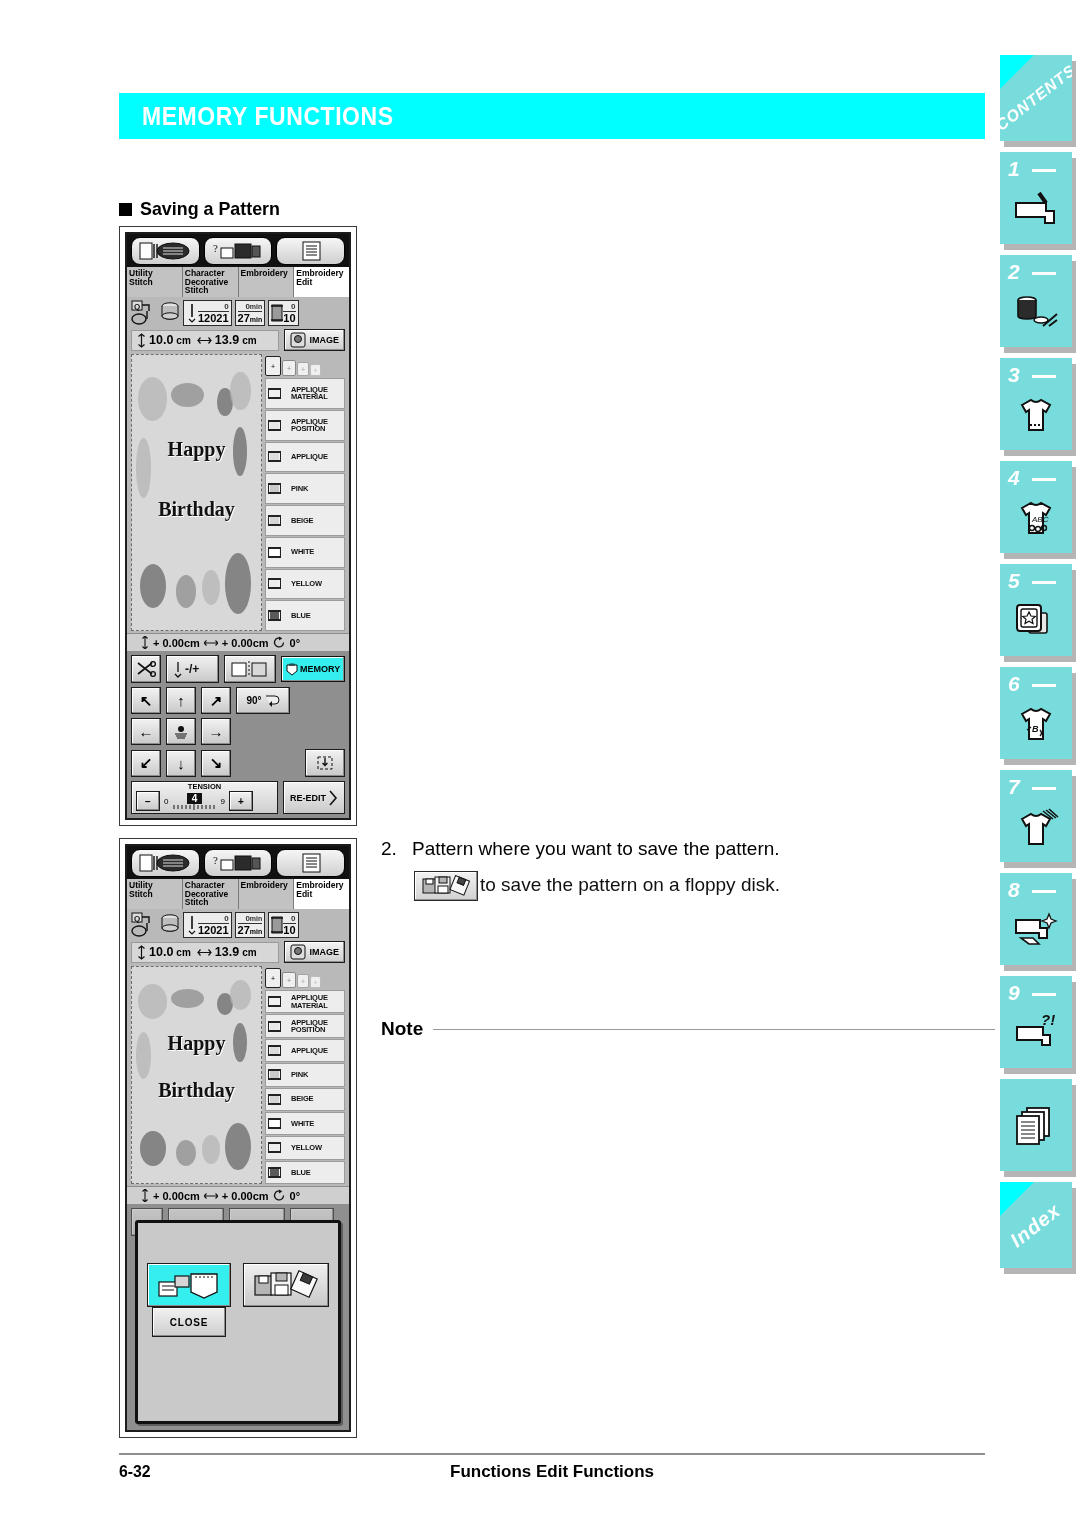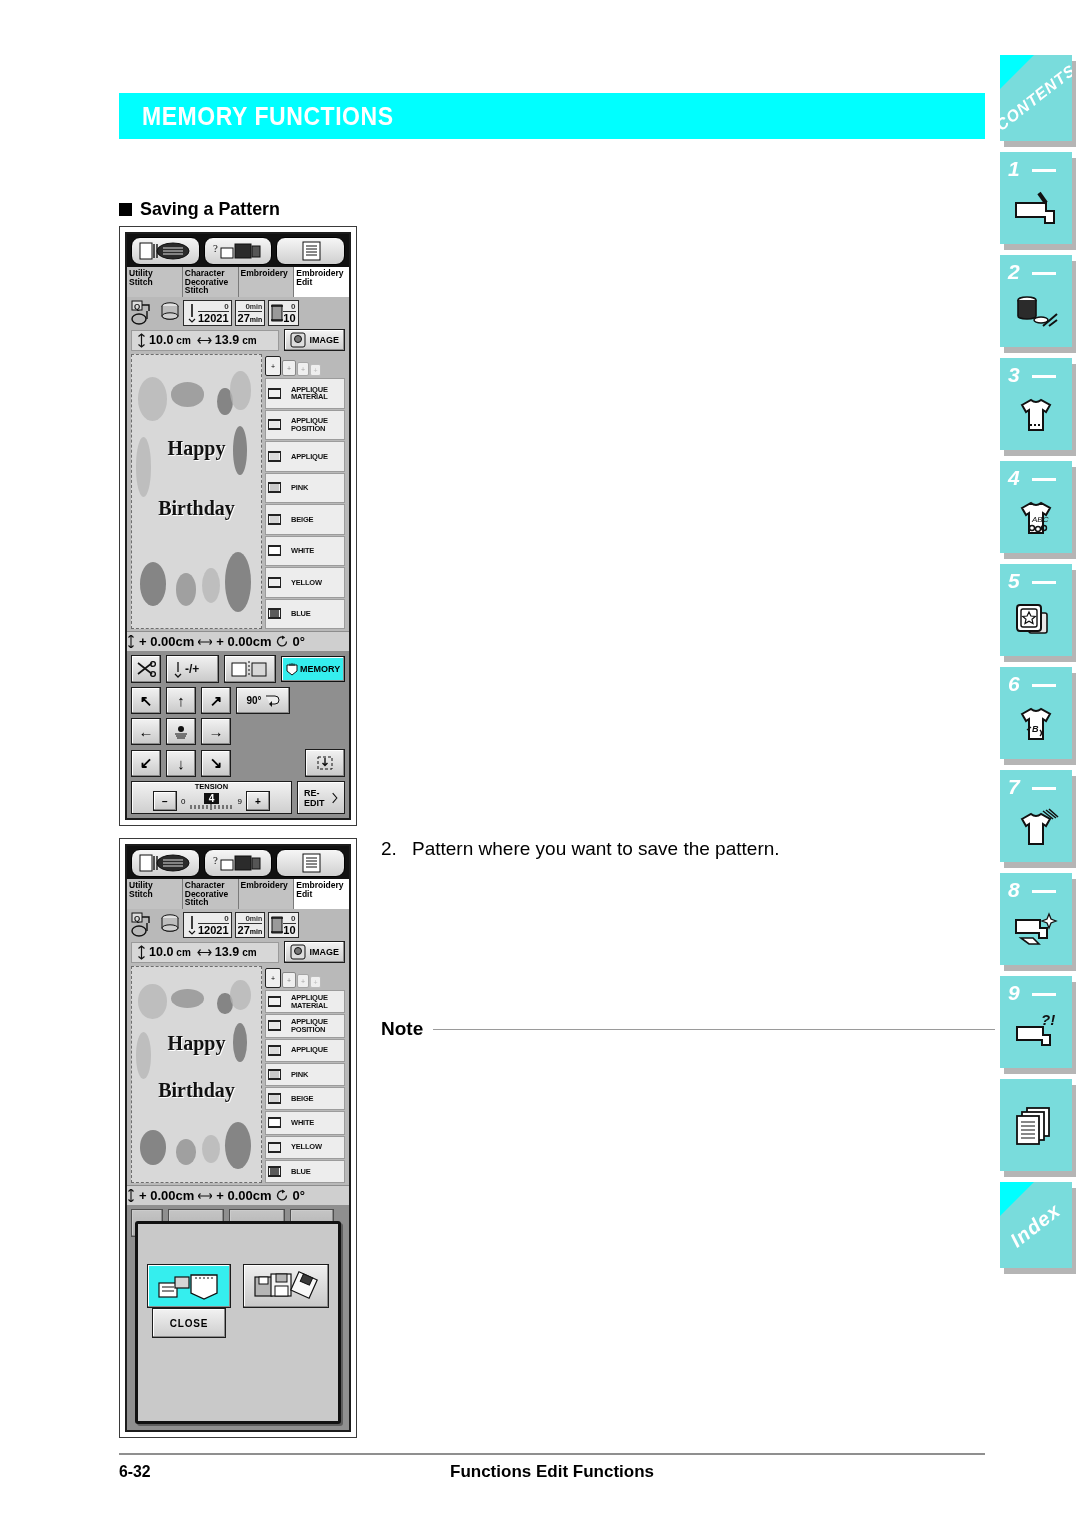--- a/index.html
+++ b/index.html
@@ -189,21 +189,21 @@
     content:''; position:absolute; left:-1px; right:-1px; height:2px; background:#222;
   }
   .spool::before { top:-1px; } .spool::after { bottom:-1px; }
   .spool i { position:absolute; left:1px; right:1px; top:1px; bottom:1px; display:block; }
   .cname { font-size: 7.5px; font-weight: bold; line-height: 1.0; color:#111; letter-spacing:-.2px;margin-left:7px; }
 
   
   .coords {
     display: flex; align-items: center; gap: 4px;
     background: #cfcfcf; border-top: 1px solid #8d8d8d;
-    font-size: 13px; font-weight: bold; padding: 2px 0;
+    font-size: 11px; font-weight: bold; padding: 2px 14px;
   }
 
   
   .tools { background: #8f8f8f; padding: 4px; display: flex; flex-direction: column; gap: 4px; }
   .trow { display: flex; gap: 5px; align-items: center; }
   .tbtn {
     background: linear-gradient(#f2f2f2, #c9c9c9);
     border: 1px solid #1c1c1c;
     box-shadow: inset -1px -1px 0 #8a8a8a, inset 1px 1px 0 #ffffff;
     display: flex; align-items: center; justify-content: center;
@@ -213,21 +213,21 @@
   .tbtn.wide { width: 56px; height: 28px; }
   .tbtn.mem {
     background: #35eeee; border:1px solid #111;
     width: 68px; height: 26px; gap:2px;
     font-size: 9px;
   }
   .tbtn.arrow { width: 30px; height: 27px; font-size: 15px; }
   .tension {
     background: linear-gradient(#f2f2f2, #cfcfcf);
     border: 1px solid #1c1c1c; box-shadow: inset 1px 1px 0 #fff;
-    padding: 2px 21px; display: flex; align-items: center; gap: 4px;
+    padding: 2px 4px; display: flex; align-items: center; gap: 4px;
     flex: 1;
   }
   .reedit {
     background: linear-gradient(#f2f2f2, #cacaca);
     border: 1px solid #1c1c1c; box-shadow: inset 1px 1px 0 #fff;
     font-size: 9px; font-weight: bold; padding: 5px 6px;
     display:flex; align-items:center; gap:3px;
   }
 
   
@@ -599,20 +599,35 @@
           </div>
         </div>
       </div>
     </div>
   </div>
 
   <div class="body-col" style="top:838px;">
     <div class="numlist">
       <div class="num">2.</div>
       <div class="txt">Pattern where you want to save the pattern.</div>
+    </div>
+    <div class="ptext" style="margin-top:10px; margin-left:31px;">
+      <span class="inlbtn" style="padding:3px 7px;">
+        <svg width="48" height="22" viewBox="0 0 48 22">
+          <rect x="1" y="4" width="13" height="14" fill="#b5b5b5" stroke="#111"></rect>
+          <rect x="4" y="4" width="7" height="5" fill="#fff" stroke="#111"></rect>
+          <rect x="13" y="2" width="15" height="16" fill="#f2f2f2" stroke="#111"></rect>
+          <rect x="17" y="2" width="8" height="6" fill="#b5b5b5" stroke="#111"></rect>
+          <rect x="16" y="11" width="10" height="7" fill="#fff" stroke="#111"></rect>
+          <g transform="rotate(22 38 11)">
+            <rect x="30" y="3" width="15" height="15" fill="#f7f7f7" stroke="#111"></rect>
+            <rect x="34" y="3" width="7" height="6" fill="#444" stroke="#111"></rect>
+          </g>
+        </svg>
+      </span><span>to save the pattern on a floppy disk.</span>
     </div>
   </div>
 
   <div class="note-wrap" style="top:1018px;">
     <div class="note-head">
       <span class="nt">Note</span>
       <span class="rule"></span>
     </div>
   </div>
 

